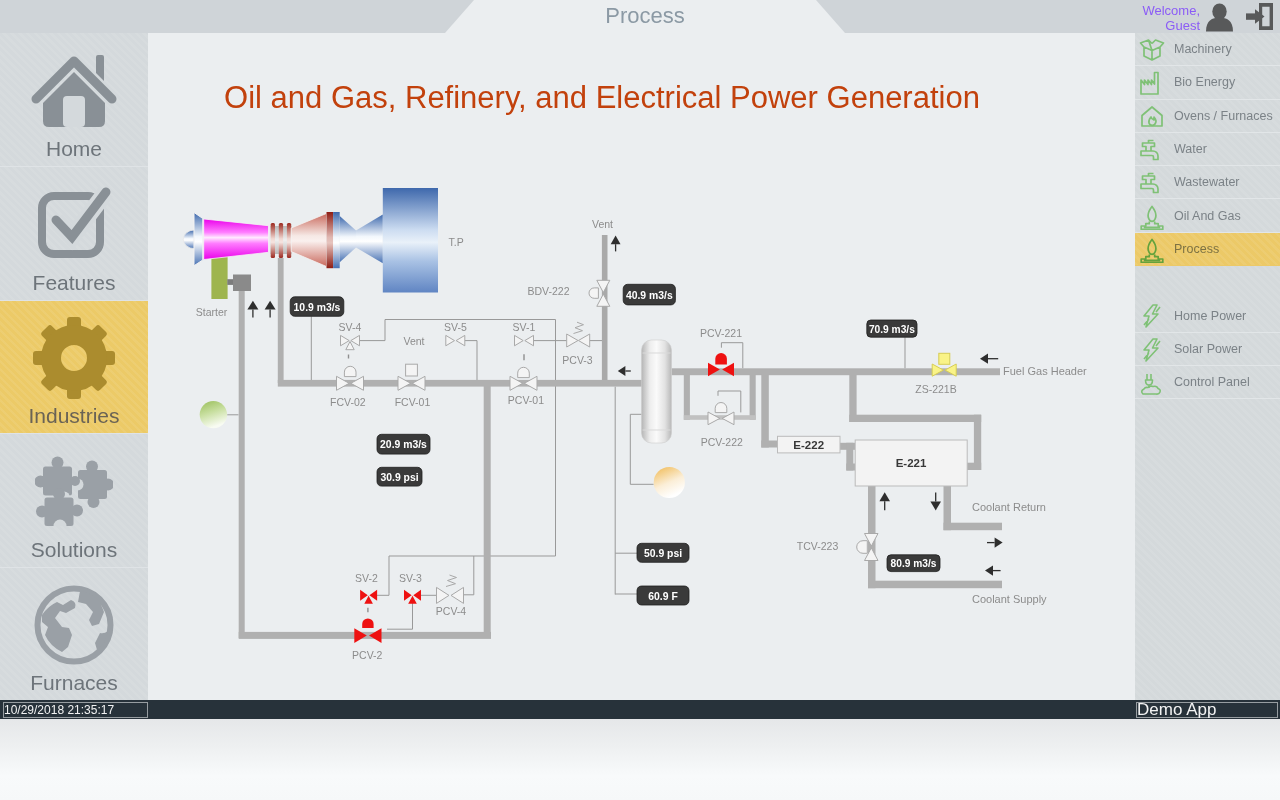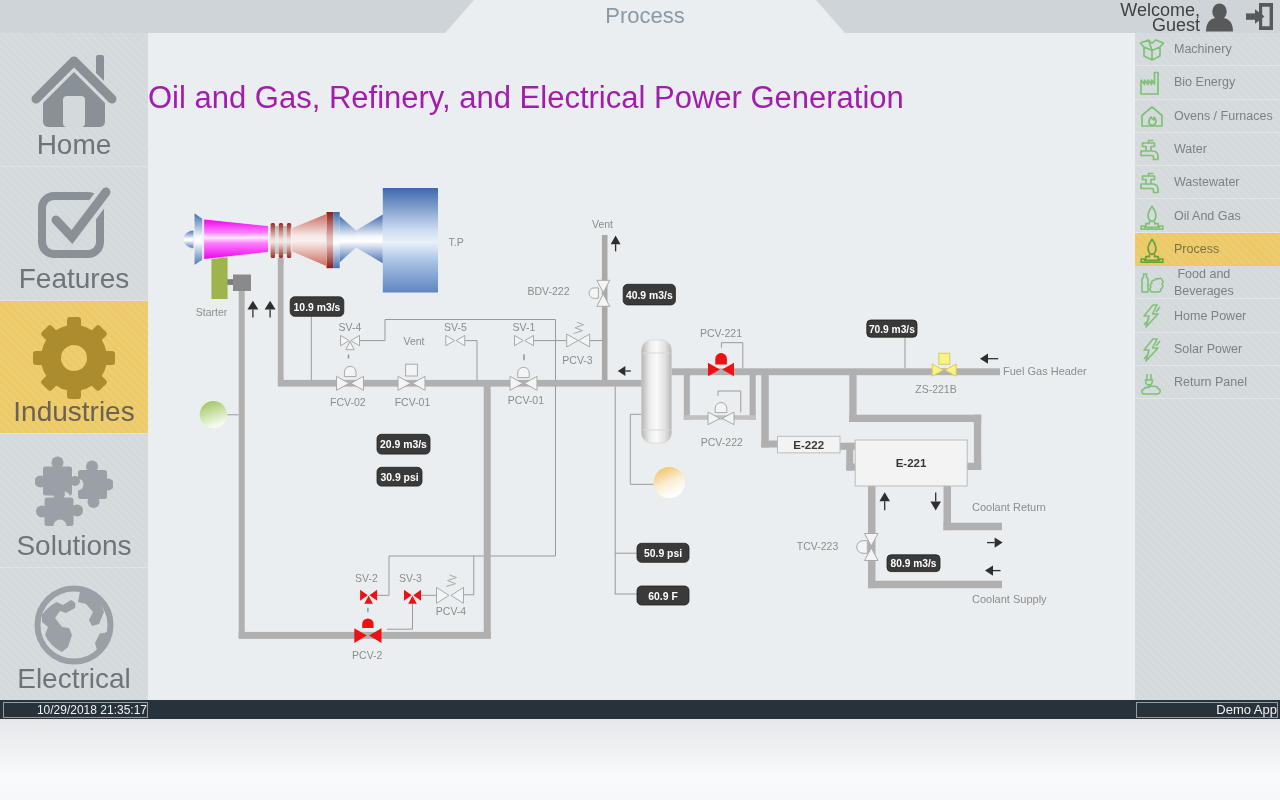--- a/index.html
+++ b/index.html
@@ -6,42 +6,42 @@
 html,body { width:1280px; height:800px; overflow:hidden; }
 body { font-family:"Liberation Sans", sans-serif; background:#ebeef0; position:relative; }
 #app { position:absolute; left:0; top:0; width:1280px; height:719px; background:#ebeef0; }
 #deskbg { position:absolute; left:0; top:719px; width:1280px; height:81px;
   background:linear-gradient(180deg,#e5e7e9 0%,#eef0f1 35%,#f8fafb 70%,#f6f8f9 100%); }
 #topbar { position:absolute; left:0; top:0; width:1280px; height:33px; background:#cfd4d8; }
 #traptitle { position:absolute; left:445px; top:0; width:400px; height:33px; background:#ebeef0;
   -webkit-clip-path:polygon(29px 0, 371px 0, 400px 33px, 0 33px); clip-path:polygon(29px 0, 371px 0, 400px 33px, 0 33px);
   text-align:center; font-size:22px; line-height:31px; color:#8b99a4; }
 #welcome { position:absolute; right:80px; top:3px; width:120px; text-align:right;
-  font-size:18px; line-height:15px; color:#404040; }
+  font-size:13px; line-height:15px; color:#8b5cf6; }
 #usericon { position:absolute; left:1204px; top:3px; }
 #exiticon { position:absolute; left:1245px; top:2px; }
 
 #lsb { position:absolute; left:0; top:33px; width:148px; height:667px; background-color:#d4d9dc; background-image:repeating-linear-gradient(45deg, rgba(255,255,255,0.07) 0px, rgba(255,255,255,0.07) 2.5px, rgba(255,255,255,0) 2.5px, rgba(255,255,255,0) 5.5px); }
 .lcell { position:absolute; left:0; width:148px; height:133.4px; border-top:1px solid #dfe3e6; }
-.lcell .cap { position:absolute; bottom:5px; width:100%; text-align:center; font-size:28px; color:#6d747a; }
+.lcell .cap { position:absolute; bottom:5px; width:100%; text-align:center; font-size:21px; color:#6d747a; }
 .lcell svg { position:absolute; left:50%; transform:translateX(-50%); }
 
 #rsb { position:absolute; left:1135px; top:33px; width:145px; height:667px; background-color:#d4d9db; background-image:repeating-linear-gradient(45deg, rgba(255,255,255,0.07) 0px, rgba(255,255,255,0.07) 2.5px, rgba(255,255,255,0) 2.5px, rgba(255,255,255,0) 5.5px); }
 .rrow { position:absolute; left:0; width:145px; height:33.3px; border-bottom:1px solid #e2e6e8;text-align:center; }
 .rrow svg { position:absolute; left:4px; top:4px; }
 .rrow .t { position:absolute; left:39px; top:50%; transform:translateY(-50%); font-size:12.5px; color:#7b8287; line-height:16.5px; white-space:nowrap; }
 
-#heading { position:absolute; left:148px; top:80px; width:908px; text-align:left;
-  font-size:31px; color:#a21caf; }
+#heading { position:absolute; left:148px; top:80px; width:908px; text-align:center;
+  font-size:31px; color:#c2410c; }
 
 #botbar { position:absolute; left:0; top:700px; width:1280px; height:19px; background:#27323a; }
 .botbox { position:absolute; top:1.5px; height:16px; border:1px solid #979da1; color:#f2f3f3;
-  font-size:12px; text-align:right; line-height:14px; }
+  font-size:12px; text-align:left; line-height:14px; }
 #tstamp { left:3px; width:145px; }
-#demoapp { left:1136px; width:142px; font-size:13px; }
+#demoapp { left:1136px; width:142px; font-size:17px; }
 #diagram { position:absolute; left:0; top:0; z-index:5; }
 </style>
 </head>
 <body>
 <div id="app">
   <div id="topbar"></div>
   <div id="traptitle">Process</div>
   <div id="welcome">Welcome,<br>Guest</div>
   <div id="usericon"><svg width="31" height="29" viewBox="0 0 31 29">
     <ellipse cx="15.5" cy="8.5" rx="7.2" ry="8" fill="#58595a"></ellipse>
@@ -128,21 +128,21 @@
       </svg>
       <div class="cap">Solutions</div>
     </div>
     <div class="lcell" style="top:533.6px">
       <svg width="80" height="80" viewBox="0 0 80 80" style="top:17px">
         <circle cx="40" cy="40" r="36.5" fill="none" stroke="#9aa0a6" stroke-width="6"></circle>
         <path d="M8,30 q6,-9 15,-13 l6,3 8,-5 q6,2 4,8 l-9,5 -6,-2 -5,7 7,9 7,1 3,7 -4,12 -6,5 q-12,-6 -17,-17 l3,-8 -6,-5 Z" fill="#9aa0a6"></path>
         <path d="M46,6 q12,2 20,11 l4,10 -5,12 -7,2 -3,-6 4,-8 -7,-8 -8,-2 Z" fill="#9aa0a6"></path>
         <path d="M66,48 q4,1 8,-2 q-2,12 -11,19 l-2,-7 Z" fill="#9aa0a6"></path>
       </svg>
-      <div class="cap">Electrical</div>
+      <div class="cap">Furnaces</div>
     </div>
   </div>
 
   <div id="rsb">
     <div class="rrow" style="top:0">
       <svg width="26" height="26" viewBox="0 0 26 26" fill="none" stroke="#7fc176" stroke-width="1.7" stroke-linejoin="round">
         <path d="M5,10 L13,13.5 L21,10 L21,19 L13,23 L5,19 Z M13,13.5 V23 M5,10 L1.5,6 L9.5,3 L13,6.5 M21,10 L24.5,6 L16.5,3 L13,6.5 M9.5,3 L13,13.5"></path>
       </svg>
         <div class="t">Machinery</div>
     </div>
@@ -176,45 +176,38 @@
         <path d="M13,2.5 C16.5,7 17.8,11 16.3,14.5 C15.6,16.3 14.5,17.3 13,17.3 C11.5,17.3 10.4,16.3 9.7,14.5 C8.2,11 9.5,7 13,2.5 Z M10.3,17.5 V19.7 H6.8 V22 H2.2 V25.4 H23.8 V22 H19.2 V19.7 H15.7 V17.5 M4.8,23.3 H21.2"></path>
       </svg>
         <div class="t">Oil And Gas</div>
     </div>
     <div class="rrow" style="top:199.8px; background-color:#ecc967; background-image:repeating-linear-gradient(45deg, rgba(255,255,255,0.07) 0px, rgba(255,255,255,0.07) 2.5px, rgba(255,255,255,0) 2.5px, rgba(255,255,255,0) 5.5px); border-bottom-color:#ecc967;">
       <svg width="26" height="26" viewBox="0 0 26 26" fill="none" stroke="#64a23c" stroke-width="1.7" stroke-linejoin="round">
         <path d="M13,2.5 C16.5,7 17.8,11 16.3,14.5 C15.6,16.3 14.5,17.3 13,17.3 C11.5,17.3 10.4,16.3 9.7,14.5 C8.2,11 9.5,7 13,2.5 Z M10.3,17.5 V19.7 H6.8 V22 H2.2 V25.4 H23.8 V22 H19.2 V19.7 H15.7 V17.5 M4.8,23.3 H21.2"></path>
       </svg>
         <div class="t" style="color:#7d7243;">Process</div>
     </div>
-    <div class="rrow" style="top:233.1px">
-      <svg width="26" height="26" viewBox="0 0 26 26" fill="none" stroke="#7fc176" stroke-width="1.6" stroke-linejoin="round">
-        <path d="M3,22 V10 q0,-2 1.5,-3 V4 h3 v3 Q9,8 9,10 V22 Z"></path>
-        <path d="M12,22 q-2,-3 0,-5 q-2,-2 1,-4 q-1,-3 3,-3 q1,-2 3,-1 q3,-2 4,1 q2,2 0,4 q2,3 -1,5 q0,3 -3,3 Z"></path>
-      </svg>
-        <div class="t">Food and<br>Beverages</div>
-    </div>
     <div class="rrow" style="top:266.4px">
       <svg width="26" height="26" viewBox="0 0 26 26" fill="none" stroke="#7fc176" stroke-width="1.6" stroke-linejoin="round">
         <path d="M14,2 L5,13 h5 L7,24 L19,11 h-5.5 L18,2 Z M21,4 l-4,5 M10,16 l-5,6"></path>
       </svg>
         <div class="t">Home Power</div>
     </div>
     <div class="rrow" style="top:299.7px">
       <svg width="26" height="26" viewBox="0 0 26 26" fill="none" stroke="#7fc176" stroke-width="1.6" stroke-linejoin="round">
         <path d="M14,2 L5,13 h5 L7,24 L19,11 h-5.5 L18,2 Z M21,4 l-4,5 M10,16 l-5,6"></path>
       </svg>
         <div class="t">Solar Power</div>
     </div>
     <div class="rrow" style="top:333px">
       <svg width="26" height="26" viewBox="0 0 26 26" fill="none" stroke="#7fc176" stroke-width="1.6" stroke-linejoin="round">
         <path d="M8,10 V4 M12,10 V4 M6.5,10 h7 q0,5 -3.5,5 t-3.5,-5 Z M10,15 v3"></path>
         <path d="M4,24 q-3,-3 1,-5 q1,-2 4,-1.5 q2,-2 5,-1 q4,-1 5,2 q3,1 2,3.5 q-1,2.5 -4,2 Z"></path>
       </svg>
-        <div class="t">Return Panel</div>
+        <div class="t">Control Panel</div>
     </div>
   </div>
 
   <div id="heading">Oil and Gas, Refinery, and Electrical Power Generation</div>
 
   <div id="botbar"></div>
   <div class="botbox" id="tstamp" style="top:702px;">10/29/2018 21:35:17</div>
   <div class="botbox" id="demoapp" style="top:702px;">Demo App</div>
 </div>
 <div id="deskbg"></div>

